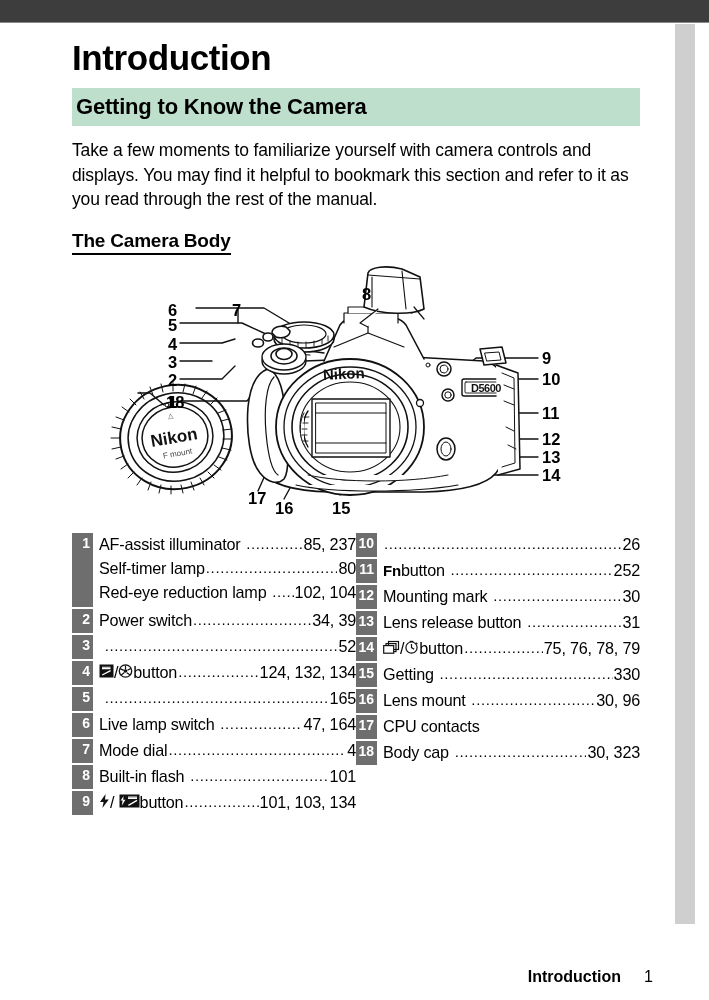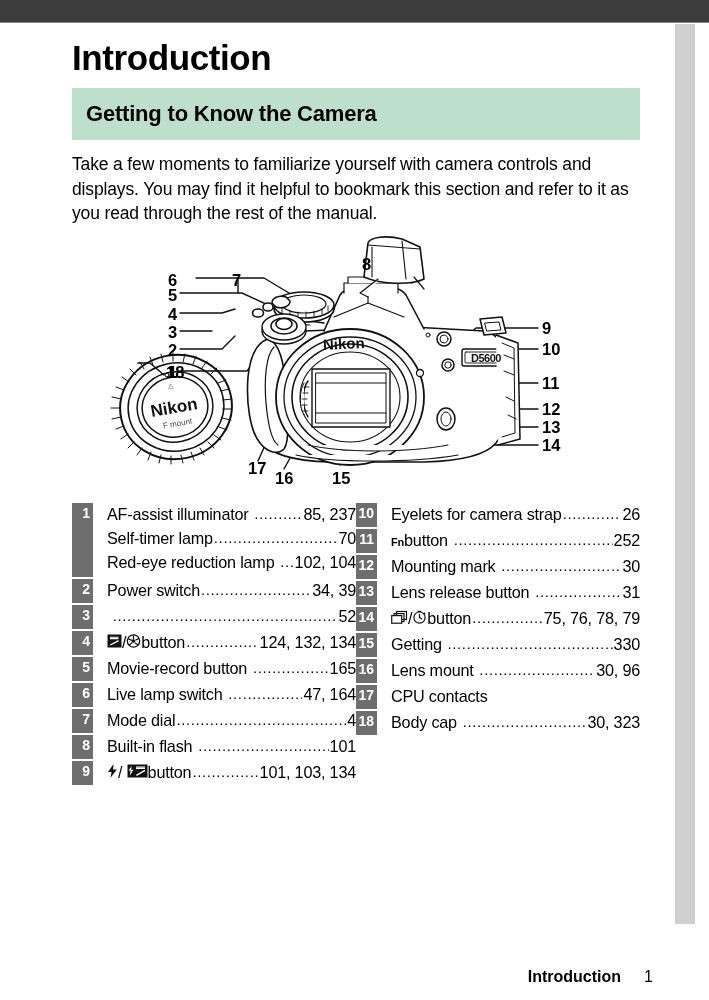--- a/index.html
+++ b/index.html
@@ -57,25 +57,25 @@
     font-weight: bold;
     letter-spacing: -0.4px;
     margin: 0;
     padding: 0 0 2px 0;
     line-height: 1.12;
   }
 
   
   #section-bar {
     background: #bfdfcd;
-    height: 52px;
+    height: 38px;
     margin-top: 9px;
     display: flex;
     align-items: center;
-    padding-left: 14px;
+    padding-left: 4px;
     box-sizing: border-box;
   }
   #section-bar .sec-title {
     font-size: 22px;
     font-weight: bold;
     letter-spacing: -0.2px;
   }
 
   
   #intro-para {
@@ -130,21 +130,21 @@
     font-weight: bold;
     text-align: right;
     padding: 1px 3px 2px 0;
     box-sizing: border-box;
     line-height: 1.42;
     align-self: stretch;
   }
   .badge.tall3 { min-height: 74px; }
   .entries {
     flex: 1 1 auto;
-    padding-left: 14px;
+    padding-left: 6px;
     min-width: 0;
     text-align: right;
   }
   .entry {
     display: flex;
     align-items: baseline;
     font-size: 16.2px;
     line-height: 1.48;
     white-space: nowrap;
     letter-spacing: -0.2px;
@@ -155,21 +155,21 @@
     overflow: hidden;
     white-space: nowrap;
     margin: 0 1px;
     letter-spacing: 0.6px;
     font-size: 15px;
     position: relative;
     top: -1px;
   }
   .entry .pg { flex: 0 0 auto; }
 
-  .bold-lbl { font-weight: bold; font-size: 11px; }
+  .bold-lbl { font-weight: bold; font-size: 15px; }
 
   
   .sym {
     display: inline-block;
     vertical-align: -2px;
   }
   .sym svg { display: block; }
 
   
   #footer {
@@ -211,20 +211,23 @@
   <div id="content">
 
     <h1 id="chapter-title">Introduction</h1>
 
     <div id="section-bar">
       <span class="sec-title">Getting to Know the Camera</span>
     </div>
 
     <p id="intro-para">Take a few moments to familiarize yourself with camera controls and displays.  You may find it helpful to bookmark this section and refer to it as you read through the rest of the manual.</p>
 
+    <div>
+      <h2 id="sub-heading">The Camera Body</h2>
+    </div>
 
     <div id="figure">
       <svg width="568" height="262" viewBox="0 0 568 262" xmlns="http://www.w3.org/2000/svg">
         <g fill="none" stroke="#111" stroke-width="1.5" stroke-linejoin="round" stroke-linecap="round">
 
           <path d="M124 47 L192 47 L232 71" stroke-width="1.4"></path>
           <path d="M166 47 L166 62" stroke-width="1.4"></path>
           <path d="M108 62 L170 62 L196 74" stroke-width="1.4"></path>
           <path d="M108 82 L150 82 L163 78" stroke-width="1.4"></path>
           <path d="M108 100 L140 100" stroke-width="1.4"></path>
@@ -443,21 +446,21 @@
           <div class="badge tall3">1</div>
           <div class="entries">
             <div class="entry">
               <span class="lbl">AF-assist illuminator</span>
               <span class="dots">&nbsp;...........................................................</span>
               <span class="pg">85, 237</span>
             </div>
             <div class="entry">
               <span class="lbl">Self-timer lamp</span>
               <span class="dots">...........................................................</span>
-              <span class="pg">70</span>
+              <span class="pg">80</span>
             </div>
             <div class="entry">
               <span class="lbl">Red-eye reduction lamp</span>
               <span class="dots">&nbsp;..........................................................</span>
               <span class="pg">102, 104</span>
             </div>
           </div>
         </div>
 
         <div class="legend-row">
@@ -505,21 +508,20 @@
               <span class="dots">.................................................</span>
               <span class="pg">124, 132, 134</span>
             </div>
           </div>
         </div>
 
         <div class="legend-row">
           <div class="badge">5</div>
           <div class="entries">
             <div class="entry">
-              <span class="lbl">Movie-record button</span>
               <span class="dots">&nbsp;.............................................................</span>
               <span class="pg">165</span>
             </div>
           </div>
         </div>
 
         <div class="legend-row">
           <div class="badge">6</div>
           <div class="entries">
             <div class="entry">
@@ -578,21 +580,20 @@
         </div>
 
       </div>
 
       <div class="legend-col">
 
         <div class="legend-row">
           <div class="badge">10</div>
           <div class="entries">
             <div class="entry">
-              <span class="lbl">Eyelets for camera strap</span>
               <span class="dots">....................................................</span>
               <span class="pg">26</span>
             </div>
           </div>
         </div>
 
         <div class="legend-row">
           <div class="badge">11</div>
           <div class="entries">
             <div class="entry">

